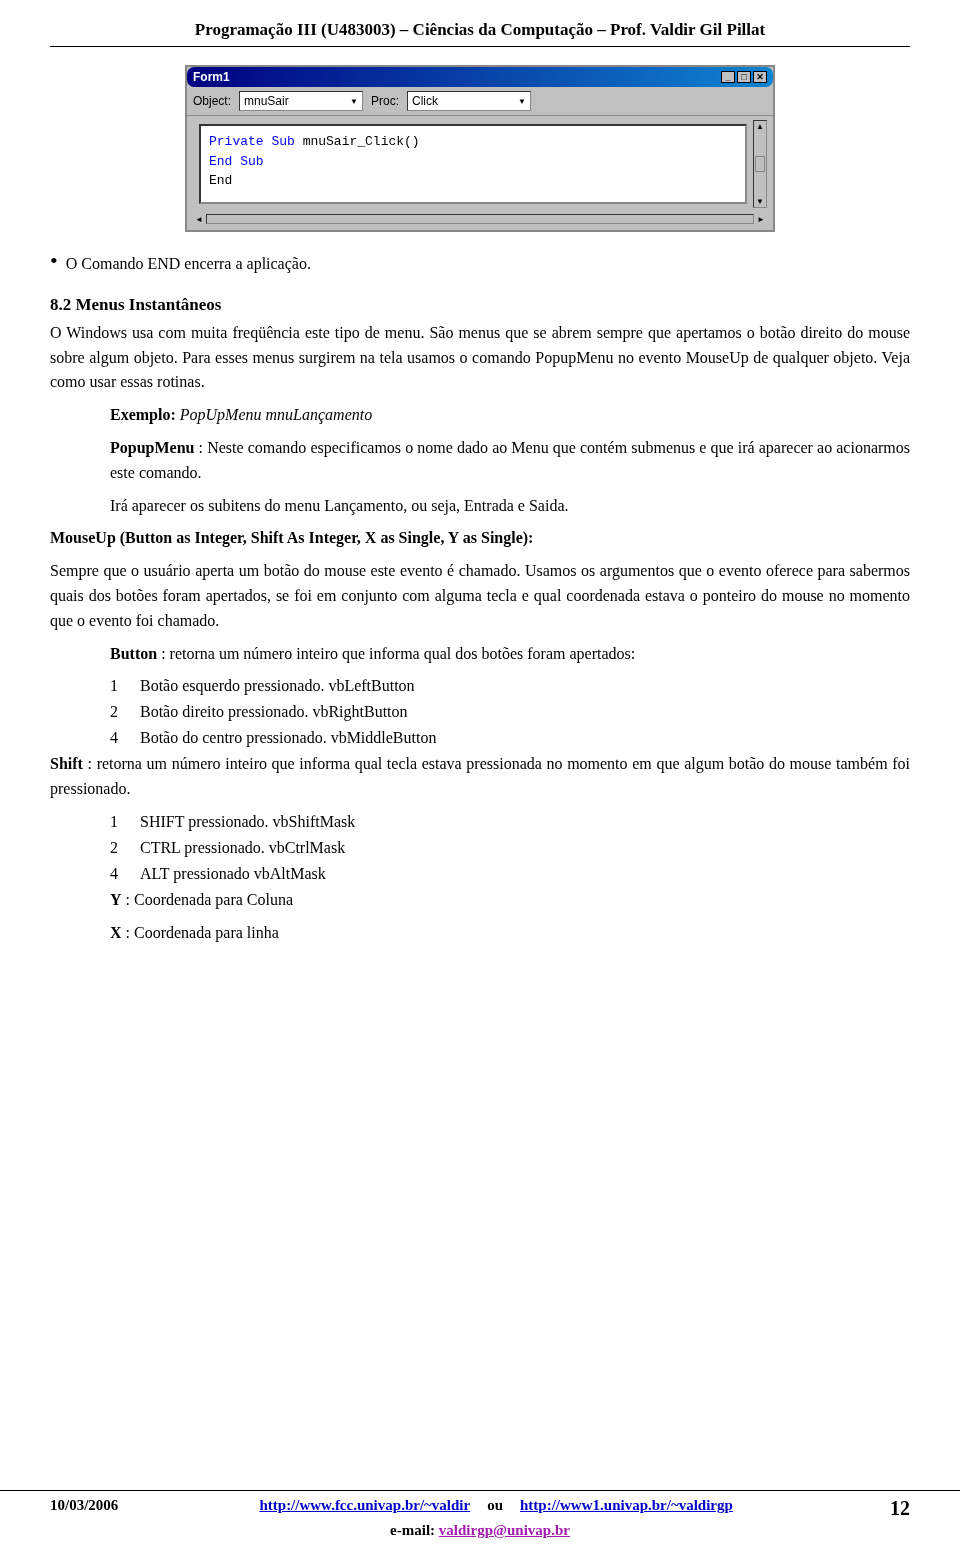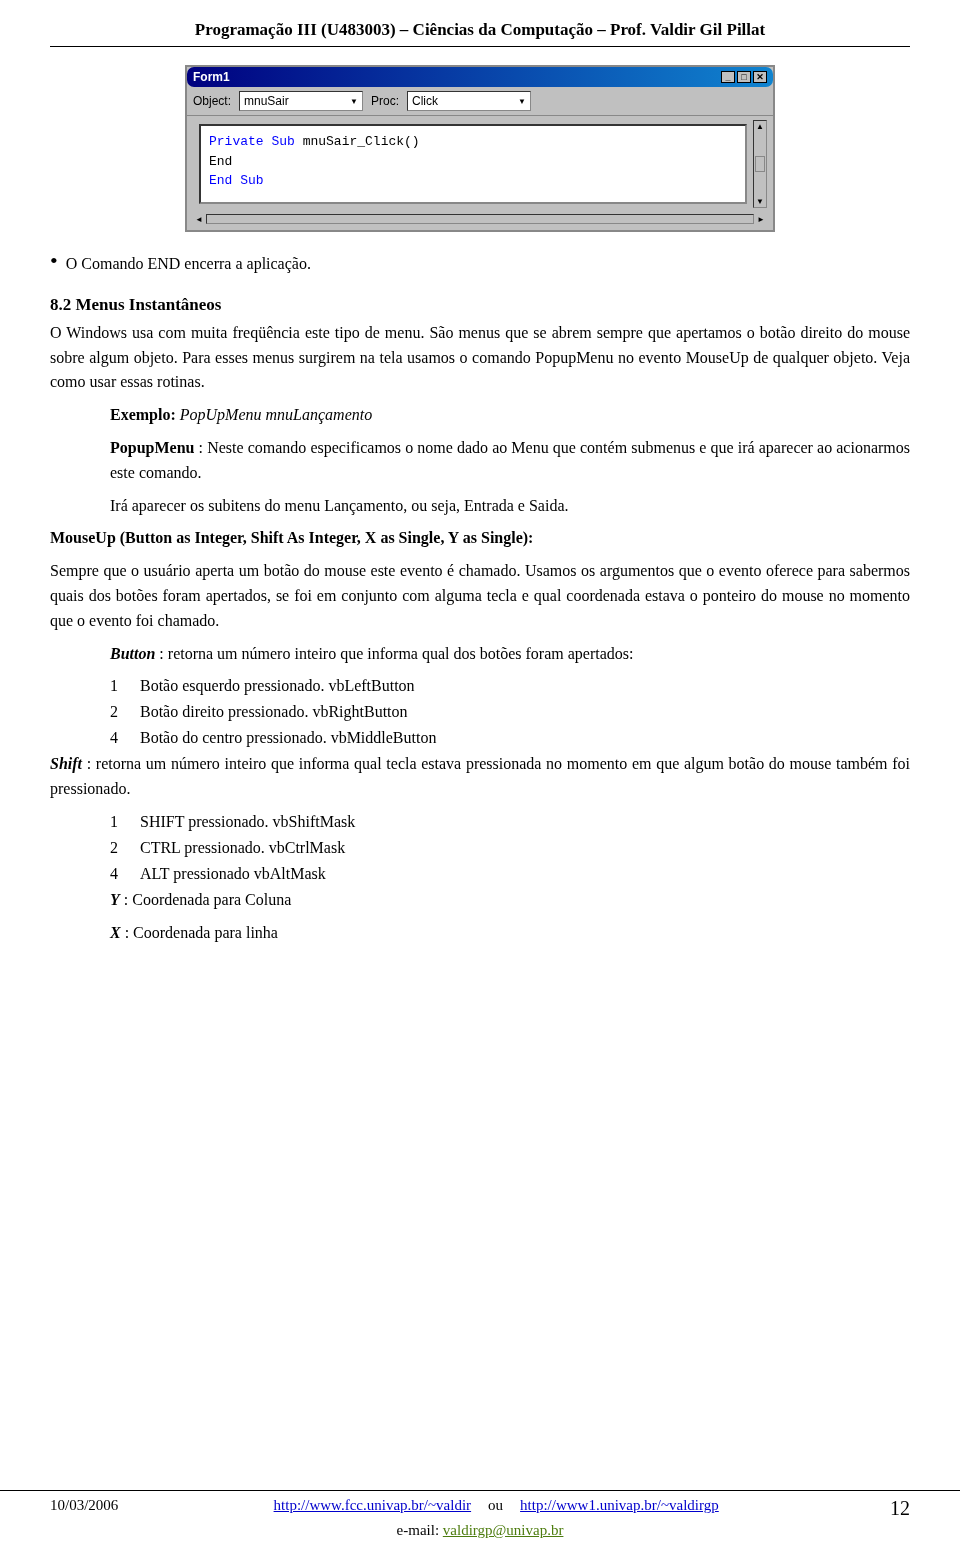--- a/index.html
+++ b/index.html
@@ -138,21 +138,20 @@
       margin-bottom: 8px;
     }
     .popup-bold {
       font-weight: bold;
     }
     .italic {
       font-style: italic;
     }
     .bold-italic {
       font-weight: bold;
-      font-style: italic;
     }
     .indent-para {
       margin-left: 60px;
       font-size: 16px;
       line-height: 1.55;
       text-align: justify;
       margin-bottom: 8px;
     }
     .list-item-row {
       display: flex;
@@ -170,20 +169,21 @@
       font-size: 16px;
     }
     .page-footer {
       position: absolute;
       bottom: 20px;
       left: 0;
       width: 960px;
       padding: 0 50px;
       border-top: 1px solid #000;
       padding-top: 6px;
+      font-weight: bold;
     }
     .footer-row1 {
       display: flex;
       justify-content: space-between;
       font-size: 15px;
     }
     .footer-links {
       display: flex;
       gap: 17px;
       font-size: 15px;
@@ -191,21 +191,21 @@
     .footer-link {
       color: #0000cc;
       text-decoration: underline;
     }
     .footer-center {
       text-align: center;
       font-size: 15px;
       margin-top: 2px;
     }
     .footer-email {
-      color: #4d7c0f;
+      color: #a21caf;
       text-decoration: underline;
       text-align: center;
     }
     .page-number {
       font-size: 20px;
       margin-left: 16px;
     }
   </style>
 </head>
 <body>
@@ -239,24 +239,24 @@
         <span class="dropdown-arrow">▼</span>
       </div>
     </div>
 
     <div style="position:relative; margin: 4px 6px; display:flex;">
       <div class="screenshot-code-area" style="flex:1; padding-right: 12px;">
         <div class="code-line">
           <span class="code-blue">Private Sub </span><span class="code-black">mnuSair_Click()</span>
         </div>
         <div class="code-line">
-          <span class="code-black">End</span>
+          <span class="code-blue">End Sub</span>
         </div>
         <div class="code-line">
-          <span class="code-blue">End Sub</span>
+          <span class="code-black">End</span>
         </div>
       </div>
 
       <div style="width:14px; background:#c0c0c0; border:1px inset #888; display:flex; flex-direction:column; justify-content:space-between; align-items:center; padding: 1px 0;">
         <div style="font-size:8px; color:#000;">▲</div>
         <div style="width:10px;height:16px;background:#c0c0c0;border:1px solid #888;"></div>
         <div style="font-size:8px; color:#000;">▼</div>
       </div>
     </div>
 

